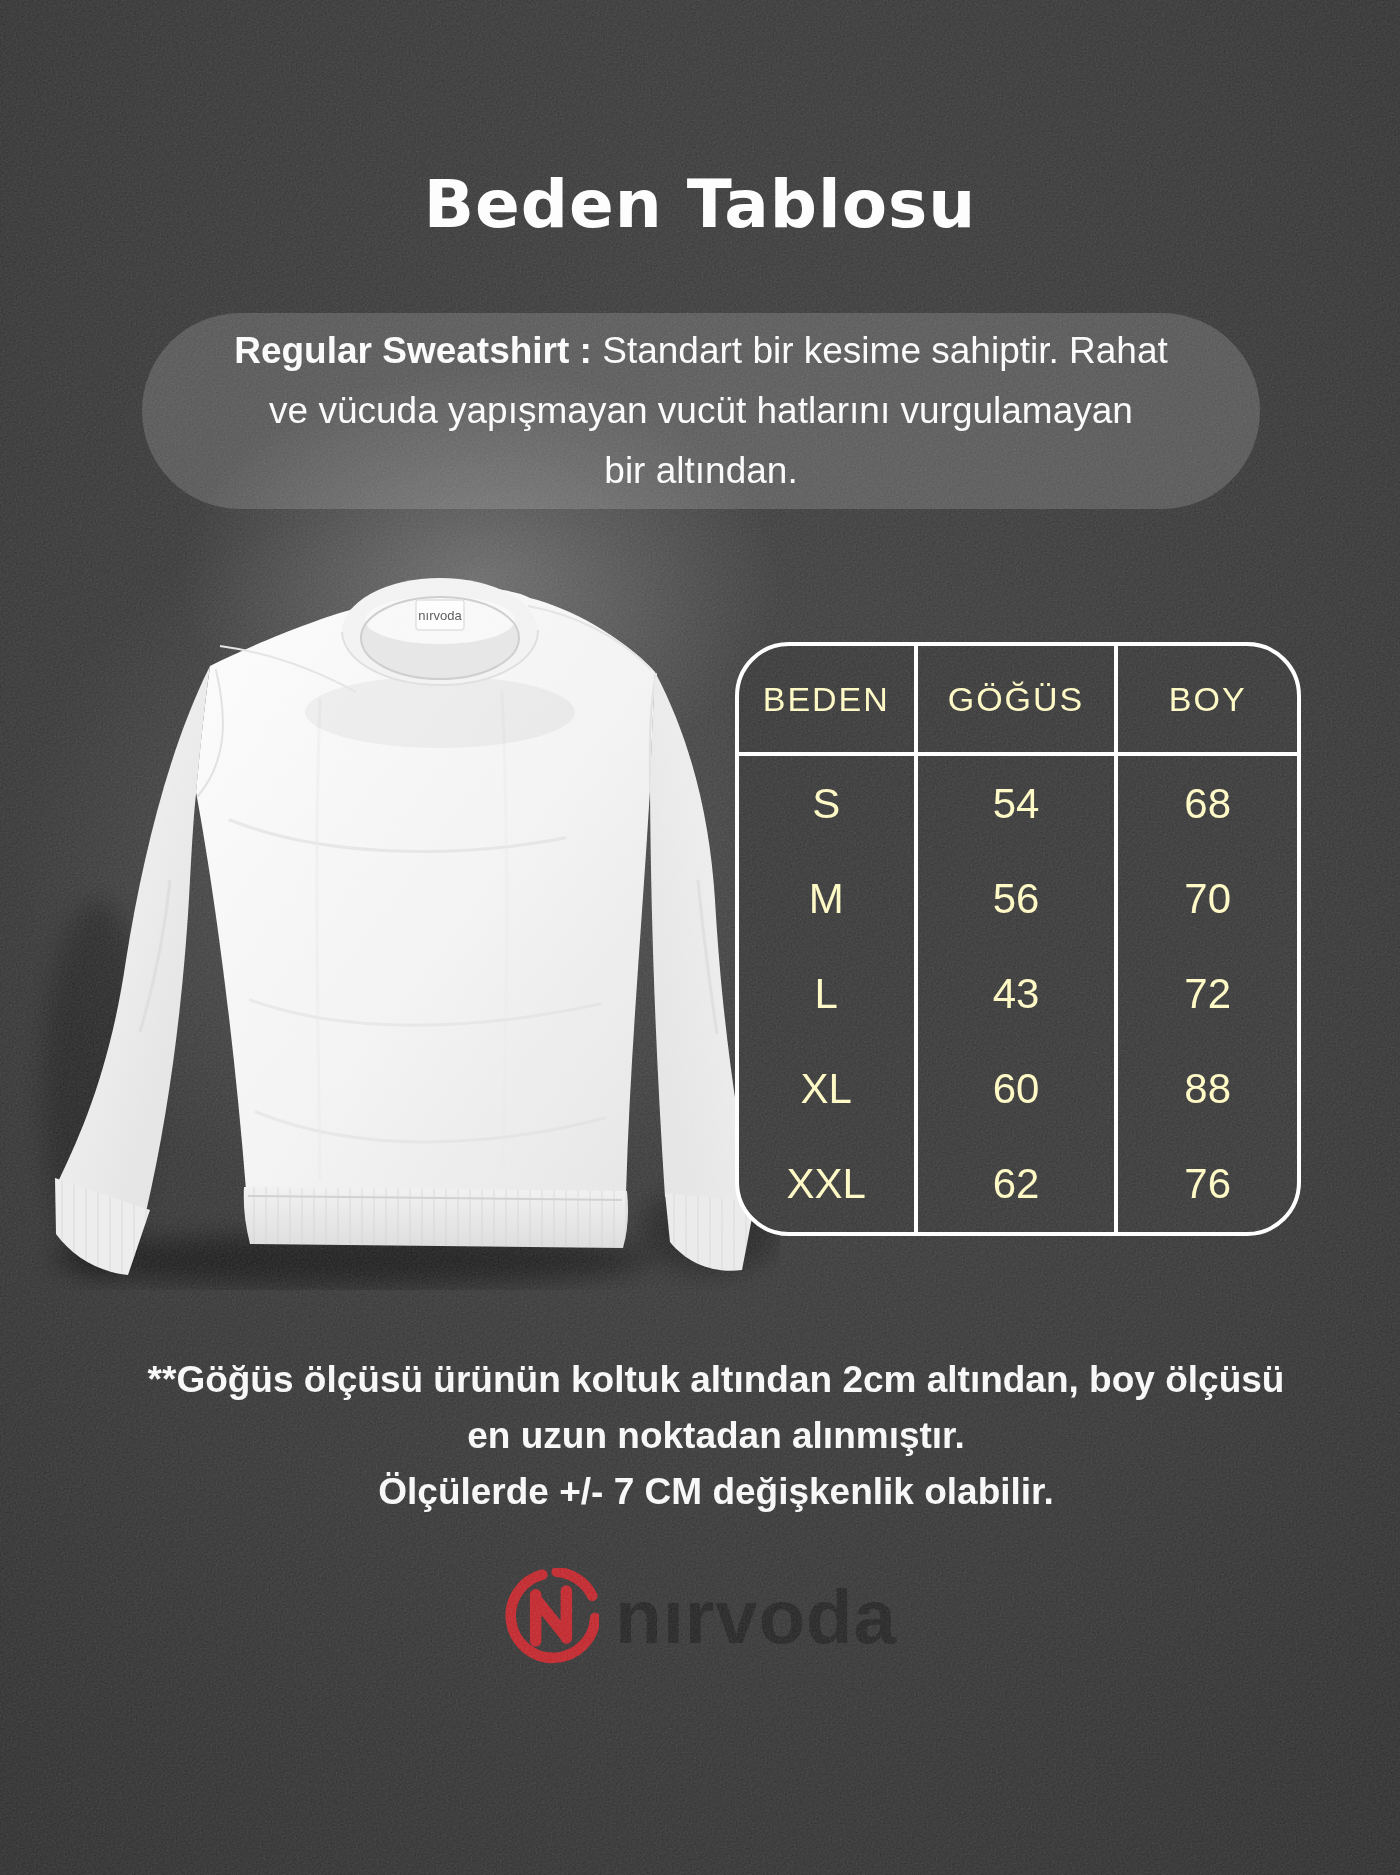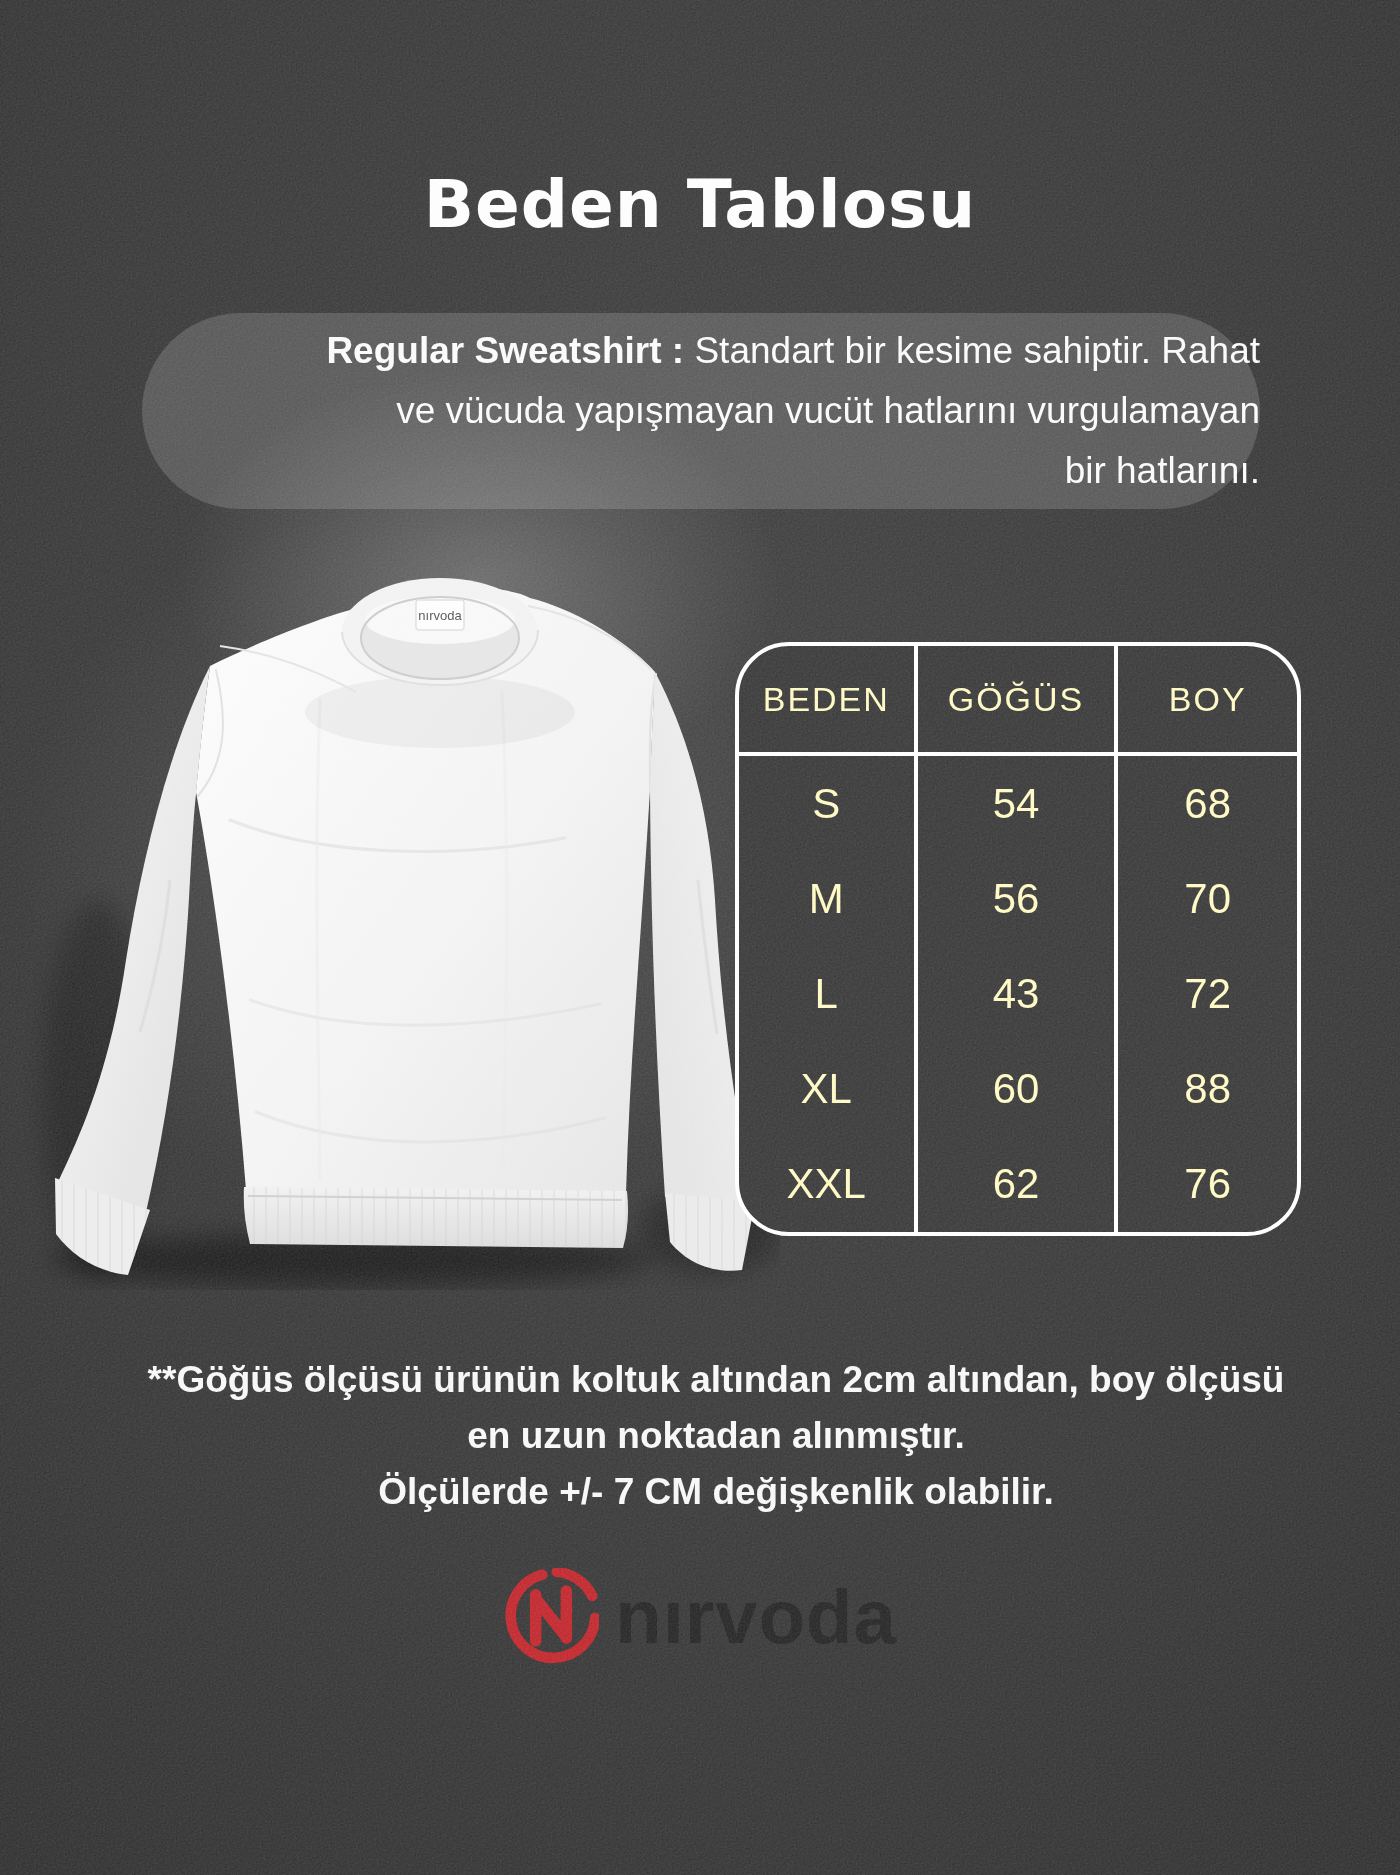--- a/index.html
+++ b/index.html
@@ -21,21 +21,21 @@
     position:absolute; top:138px; left:0; width:100%; z-index:3;
     text-align:center; color:#fdfdfd;
     font-family:"DejaVu Sans","Liberation Sans",sans-serif;
     font-size:66px; font-weight:700; letter-spacing:1px;margin-top:28px;
   }
 
   .desc-pill {
     position:absolute; left:142px; top:313px; width:1118px; height:196px; z-index:3;
     background:rgba(255,255,255,0.155); border-radius:98px;
     display:flex; flex-direction:column; justify-content:center;
-    text-align:right; color:#fafafa; font-size:37px; line-height:60px;
+    text-align:center; color:#fafafa; font-size:37px; line-height:60px;
     white-space:nowrap;
   }
   .desc-line b { font-weight:700; }
 
   .sweatshirt { position:absolute; left:20px; top:460px; z-index:1; }
 
   .size-table {
     position:absolute; left:735px; top:642px; width:566px; height:594px; z-index:2;
     border:4px solid #fff; border-radius:54px; background:#3a3a3a;
     display:grid; grid-template-columns:32% 36% 32%;
@@ -65,21 +65,21 @@
 </head>
 <body>
 
 <div class="canvas">
 
   <div class="page-title">Beden Tablosu</div>
 
   <div class="desc-pill">
     <div class="desc-line"><b>Regular Sweatshirt :</b><span> Standart bir kesime sahiptir. Rahat</span></div>
     <div class="desc-line">ve vücuda yapışmayan vucüt hatlarını vurgulamayan</div>
-    <div class="desc-line">bir hatlarını.</div>
+    <div class="desc-line">bir altından.</div>
   </div>
 
   <svg class="sweatshirt" width="760" height="830" viewBox="0 0 760 830">
     <defs>
       <linearGradient id="bodyGrad" x1="0" y1="0" x2="1" y2="1">
         <stop offset="0" stop-color="#fcfcfc"></stop>
         <stop offset="0.55" stop-color="#f3f3f3"></stop>
         <stop offset="1" stop-color="#e5e5e5"></stop>
       </linearGradient>
       <linearGradient id="sleeveGradL" x1="0" y1="0" x2="1" y2="1">

